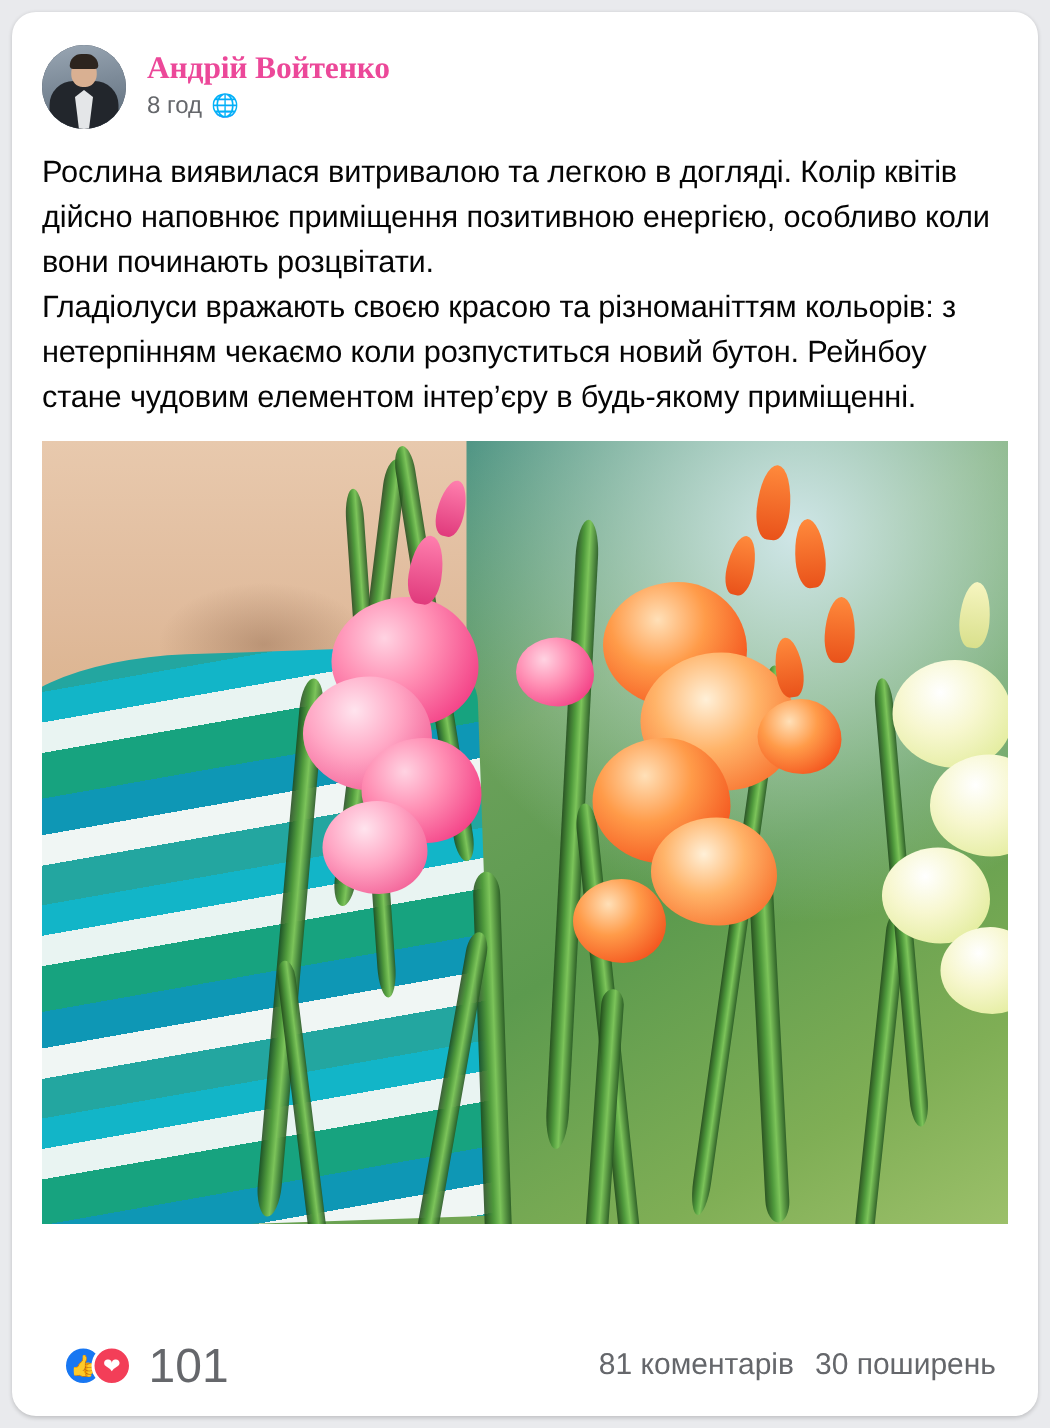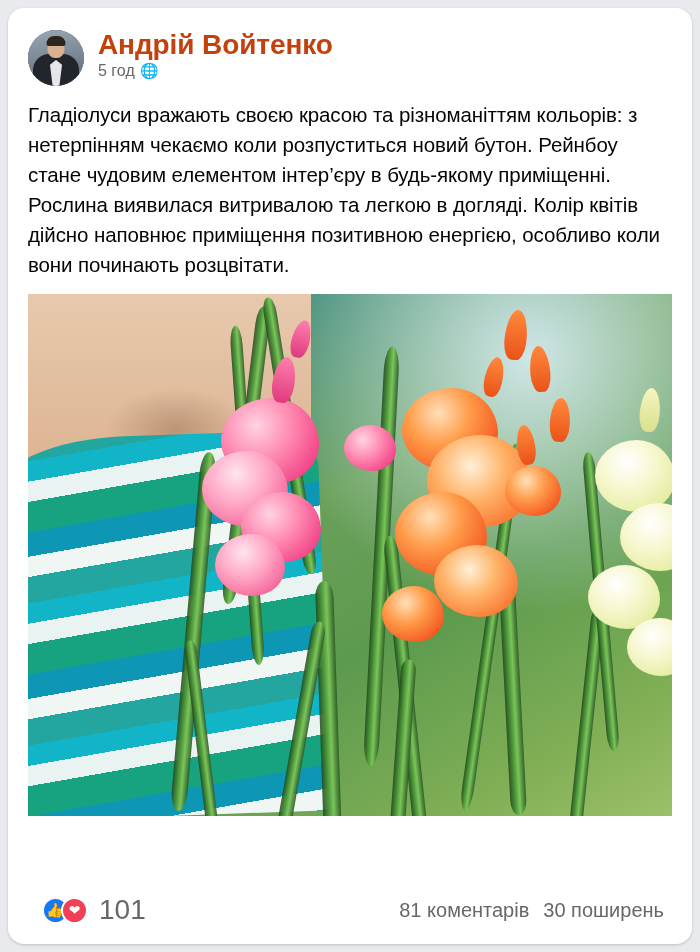--- a/index.html
+++ b/index.html
@@ -87,25 +87,26 @@
   }
 
   .header-text {
     margin-left: 14px;
     display: flex;
     flex-direction: column;
     justify-content: center;
     padding-top: 2px;
   }
   .author-name {
-    font-size: 28px;
+    font-size: 21px;
     font-weight: bold;
-    color: #c2410c;
+    color: #ec4899;
     line-height: 26px;
     letter-spacing: -0.1px;
+    font-family: Liberation Serif, serif;
   }
   .meta-row {
     display: flex;
     align-items: center;
     margin-top: 3px;
   }
   .timestamp {
     font-size: 16px;
     color: #65676b;
     line-height: 20px;
@@ -240,21 +241,21 @@
     justify-content: center;
     font-size: 14px;
     color: #fff;
     border: 2px solid #fff;
     box-sizing: border-box;
   }
   .r-like { background: #1877f2; }
   .r-love { background: #f33e58; margin-left: -8px; }
   .reaction-count {
     margin-left: 11px;
-    font-size: 28px;
+    font-size: 32px;
     color: #65676b;
     line-height: 28px;
   }
   .counts-right {
     display: flex;
     align-items: center;
     font-size: 20px;
     color: #65676b;
     line-height: 24px;
   }
@@ -269,29 +270,29 @@
     <div class="avatar">
       <div class="av-sky"></div>
       <div class="av-body"></div>
       <div class="av-shirt"></div>
       <div class="av-head"></div>
       <div class="av-hair"></div>
     </div>
     <div class="header-text">
       <div class="author-name">Андрій Войтенко</div>
       <div class="meta-row">
-        <span class="timestamp">5 год</span>
+        <span class="timestamp">8 год</span>
         <span class="globe-icon">🌐</span>
       </div>
     </div>
   </div>
 
   <div class="post-text">
+    <p>Рослина виявилася витривалою та легкою в догляді. Колір квітів дійсно наповнює приміщення позитивною енергією, особливо коли вони починають розцвітати.</p>
     <p>Гладіолуси вражають своєю красою та різноманіттям кольорів: з нетерпінням чекаємо коли розпуститься новий бутон. Рейнбоу стане чудовим елементом інтер’єру в будь-якому приміщенні.</p>
-    <p>Рослина виявилася витривалою та легкою в догляді. Колір квітів дійсно наповнює приміщення позитивною енергією, особливо коли вони починають розцвітати.</p>
   </div>
 
   <div class="photo-wrap">
     <div class="photo">
       <div class="bg-wall"></div>
       <div class="person"></div>
       <div class="neck-shadow"></div>
       <div class="shirt"></div>
 
       <div class="leaf" style="left:30%;top:2%;width:14px;height:300px;transform:rotate(7deg);"></div>

